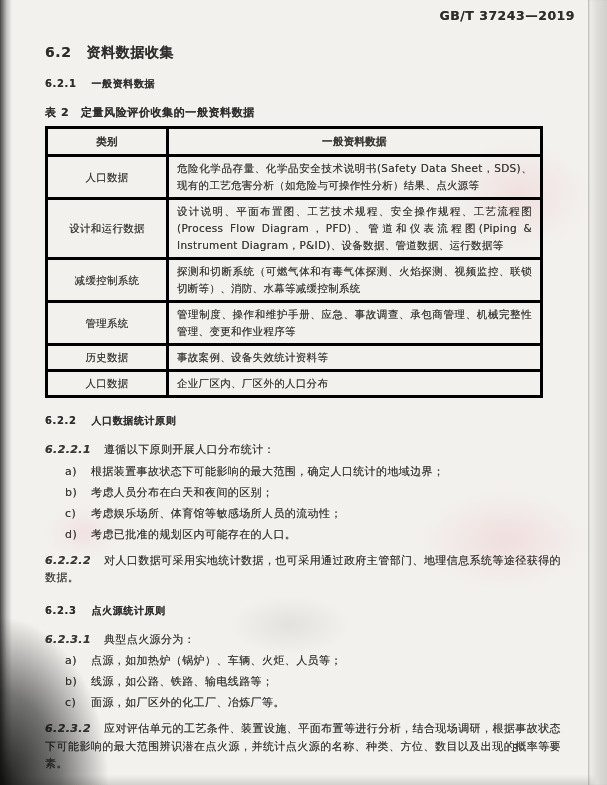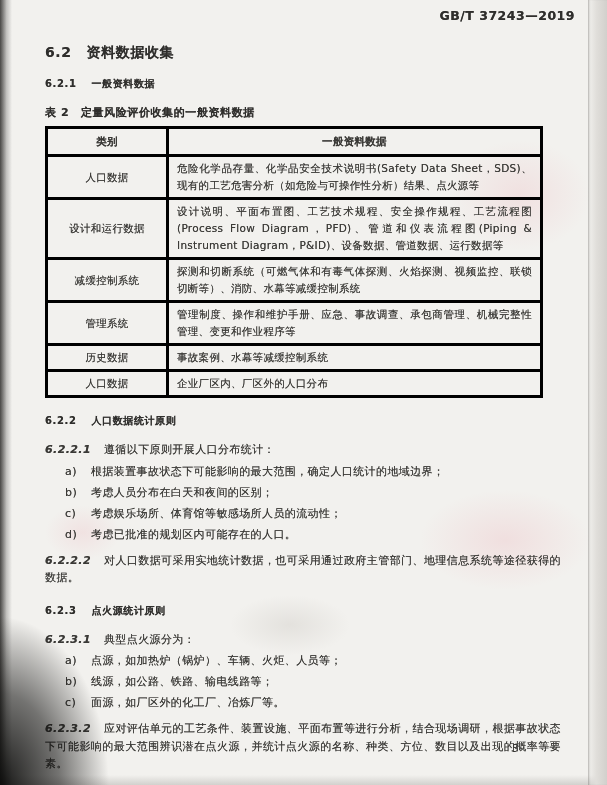--- a/index.html
+++ b/index.html
@@ -155,21 +155,21 @@
       <tr>
         <td class="cat">减缓控制系统</td>
         <td class="desc">探测和切断系统（可燃气体和有毒气体探测、火焰探测、视频监控、联锁切断等）、消防、水幕等减缓控制系统</td>
       </tr>
       <tr>
         <td class="cat">管理系统</td>
         <td class="desc">管理制度、操作和维护手册、应急、事故调查、承包商管理、机械完整性管理、变更和作业程序等</td>
       </tr>
       <tr>
         <td class="cat">历史数据</td>
-        <td class="desc">事故案例、水幕等减缓控制系统</td>
+        <td class="desc">事故案例、设备失效统计资料等</td>
       </tr>
       <tr>
         <td class="cat">人口数据</td>
         <td class="desc">企业厂区内、厂区外的人口分布</td>
       </tr>
     </tbody>
       </table>
 
     <div class="h3" style="margin-top:16px;">
       <span class="num">6.2.2</span><span>人口数据统计原则</span>

